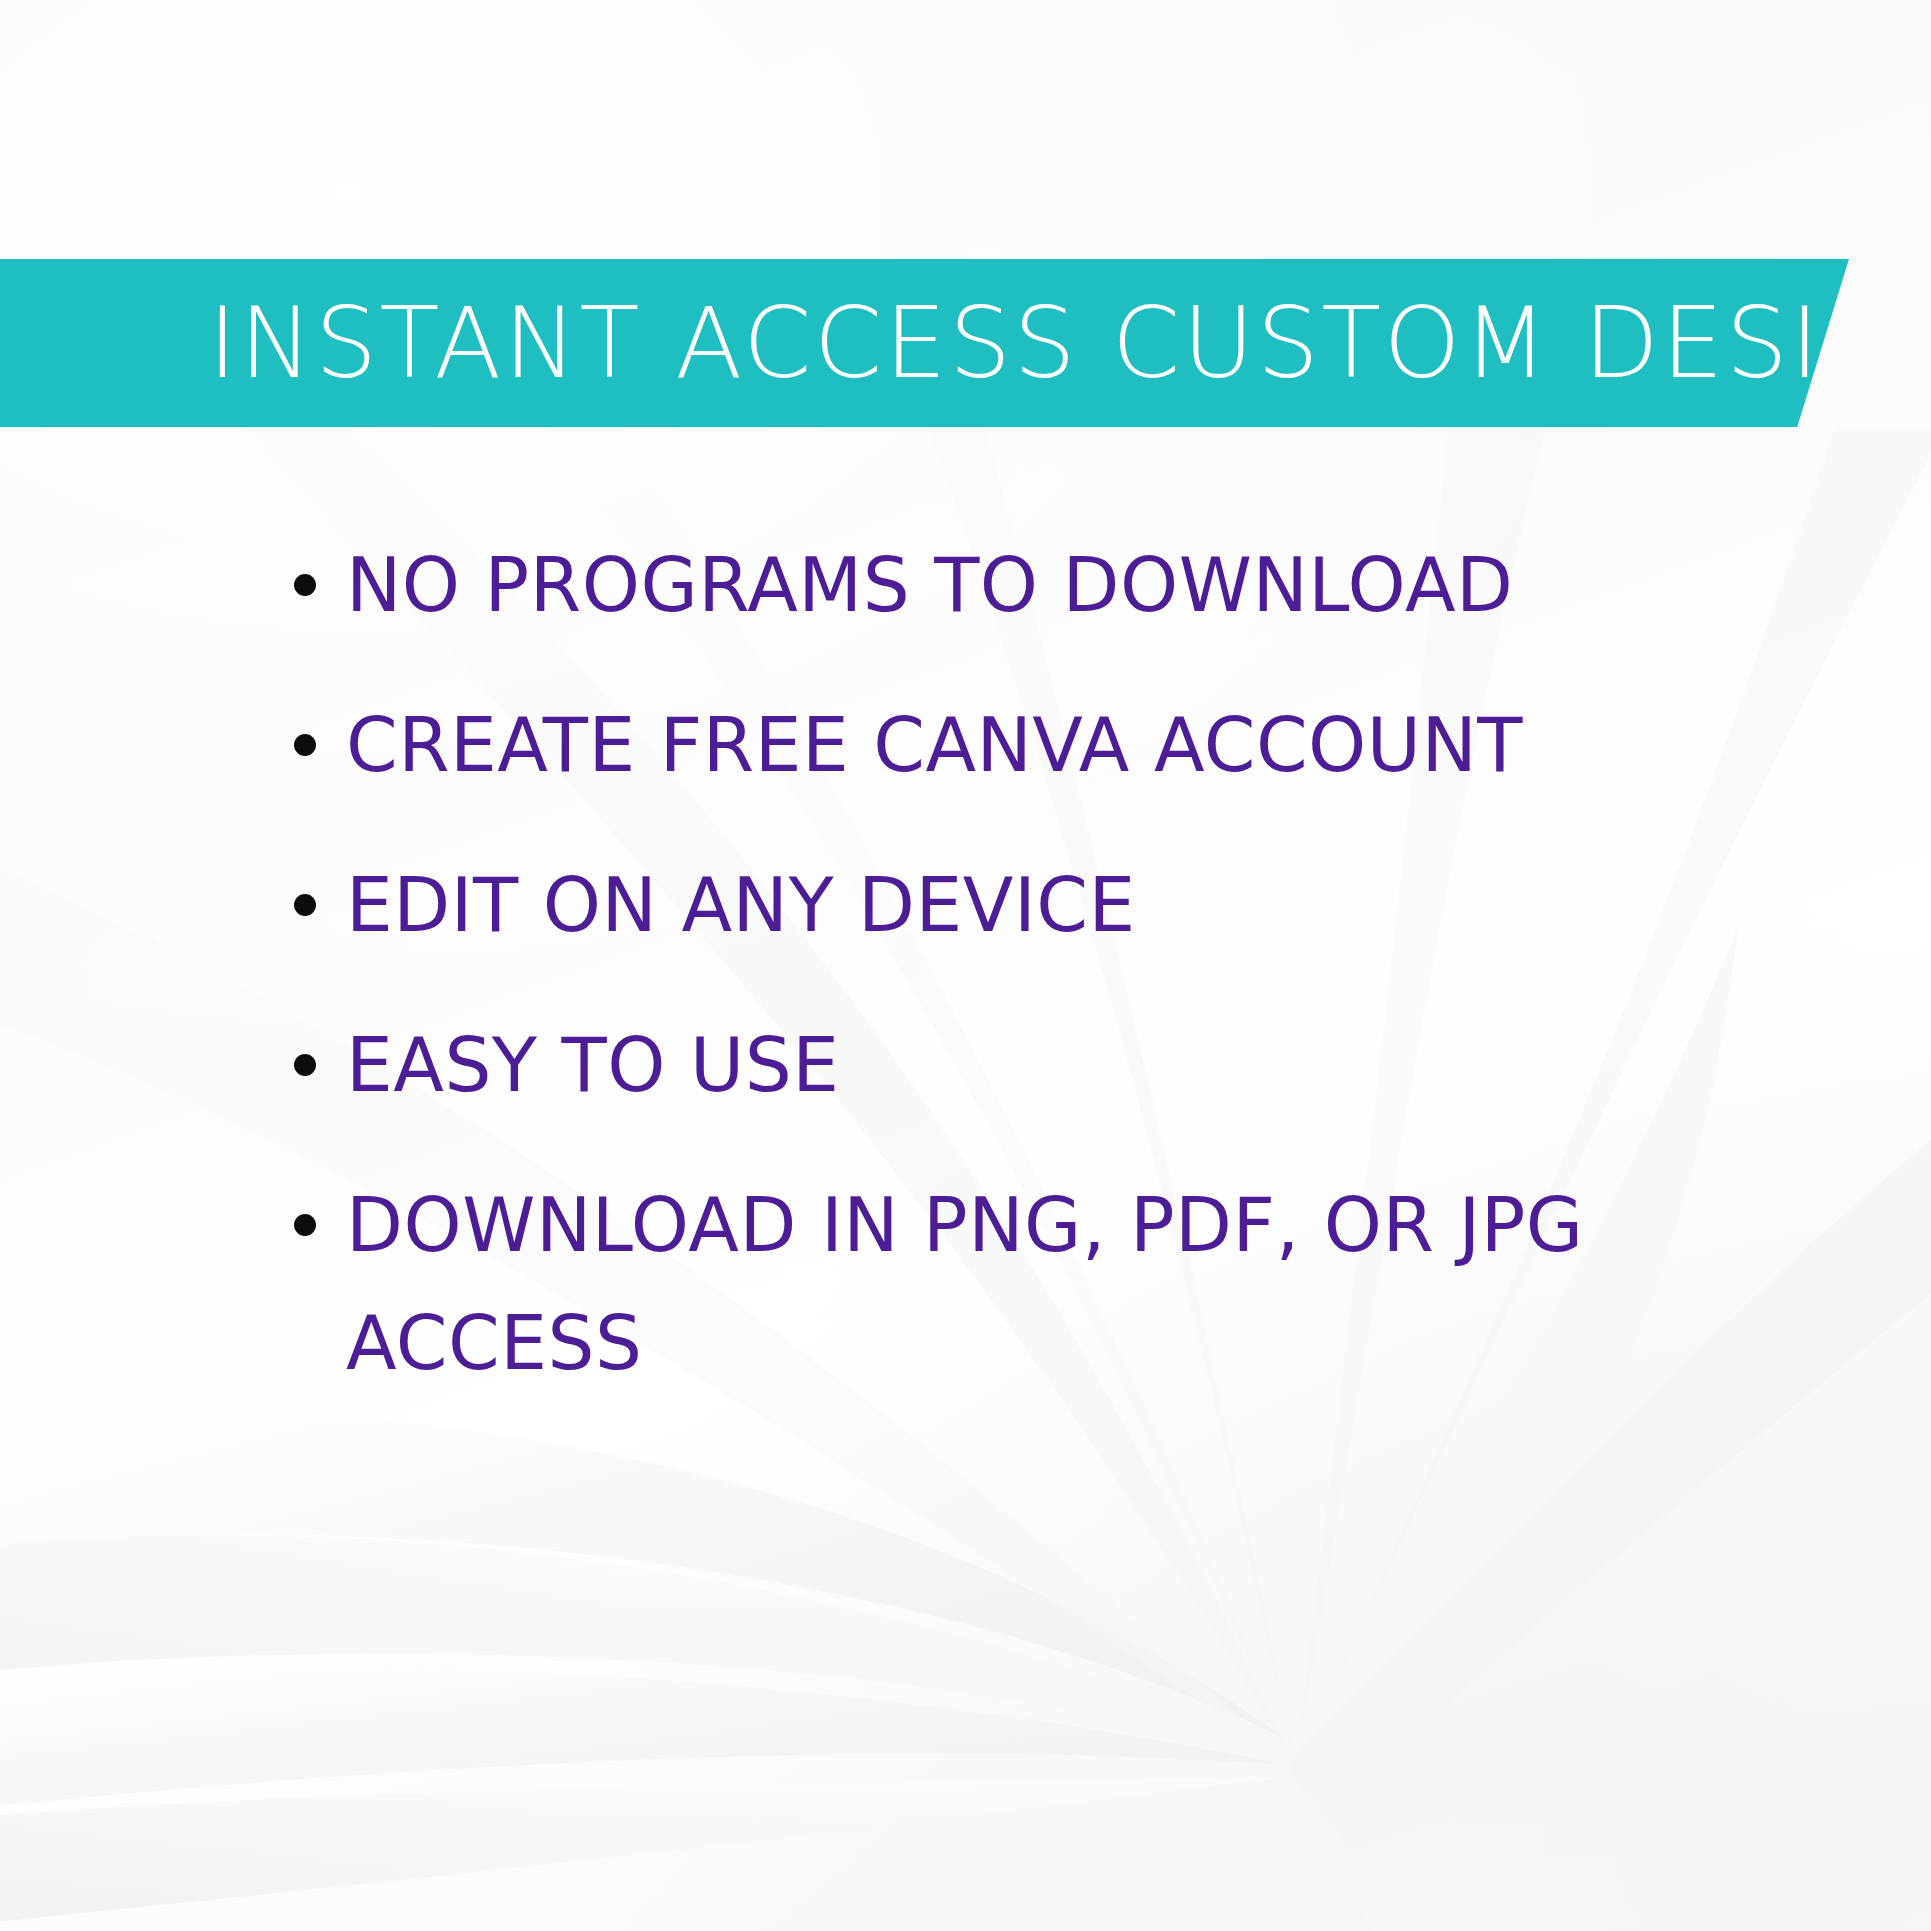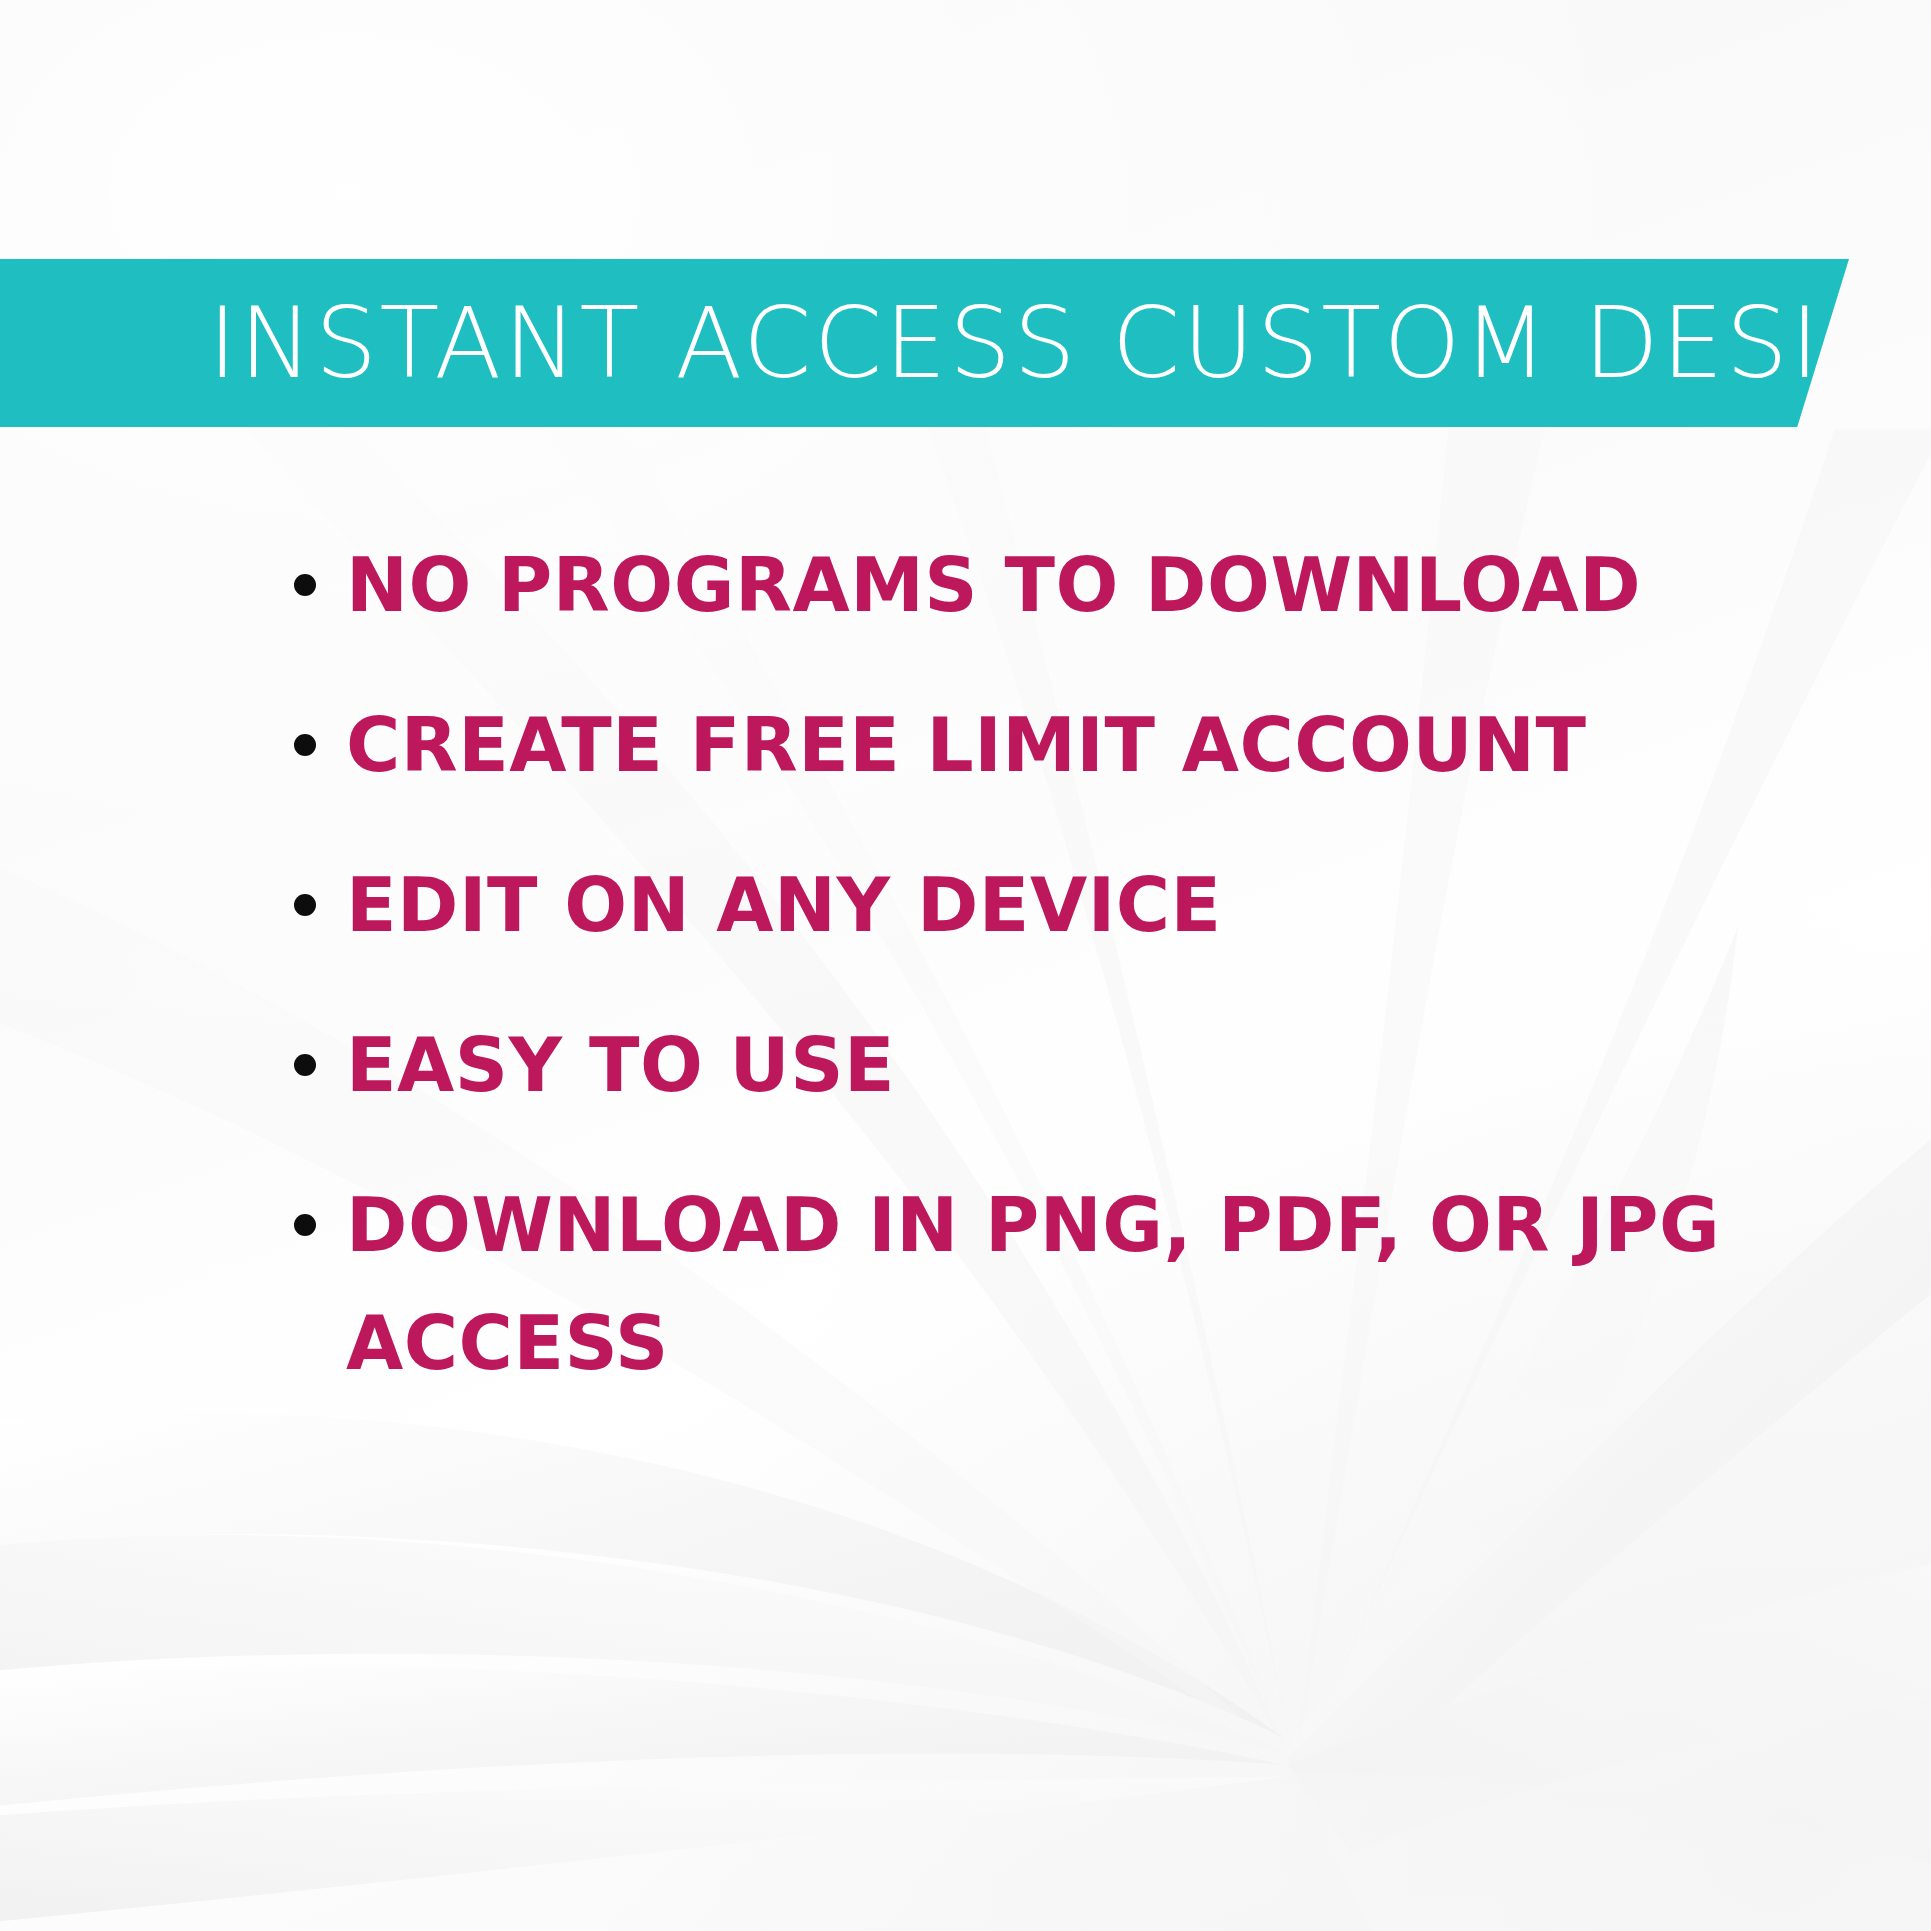--- a/index.html
+++ b/index.html
@@ -75,24 +75,24 @@
     width: 1506px;
     list-style: none;
     margin: 0;
     padding: 0;
   }
 
   .feature-item {
     position: relative;
     padding-left: 60px;
     margin-bottom: 42px;
-    color: #be185d;
+    color: #4c1d95;
     font-size: 74px;
     line-height: 118px;
-    font-weight: 700;
+    font-weight: 400;
     letter-spacing: 0.5px;
     font-family: "DejaVu Sans", sans-serif;
   }
 
   .feature-item .bullet-dot {
     position: absolute;
     left: 7.7px;
     top: 48px;
     width: 22px;
     height: 22px;
@@ -158,21 +158,21 @@
     <div class="banner-title">INSTANT ACCESS CUSTOM DESIGNS</div>
   </div>
 
   <ul class="feature-list">
     <li class="feature-item">
       <span class="bullet-dot"></span>
       <span class="feature-text">NO PROGRAMS TO DOWNLOAD</span>
     </li>
     <li class="feature-item">
       <span class="bullet-dot"></span>
-      <span class="feature-text">CREATE FREE LIMIT ACCOUNT</span>
+      <span class="feature-text">CREATE FREE CANVA ACCOUNT</span>
     </li>
     <li class="feature-item">
       <span class="bullet-dot"></span>
       <span class="feature-text">EDIT ON ANY DEVICE</span>
     </li>
     <li class="feature-item">
       <span class="bullet-dot"></span>
       <span class="feature-text">EASY TO USE</span>
     </li>
     <li class="feature-item wraps">

